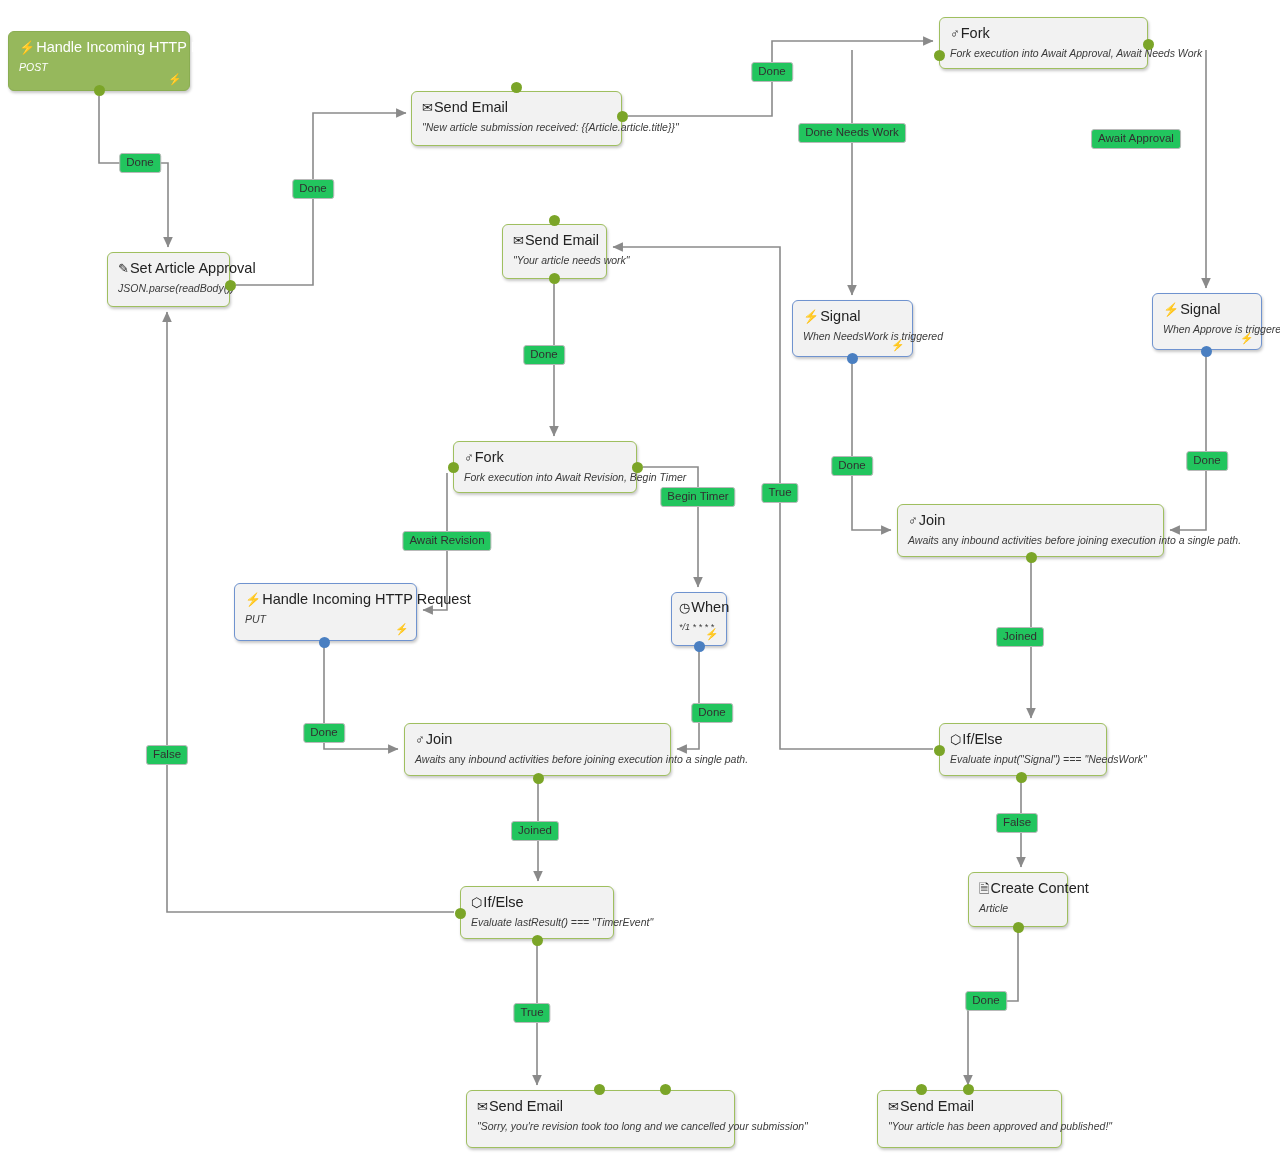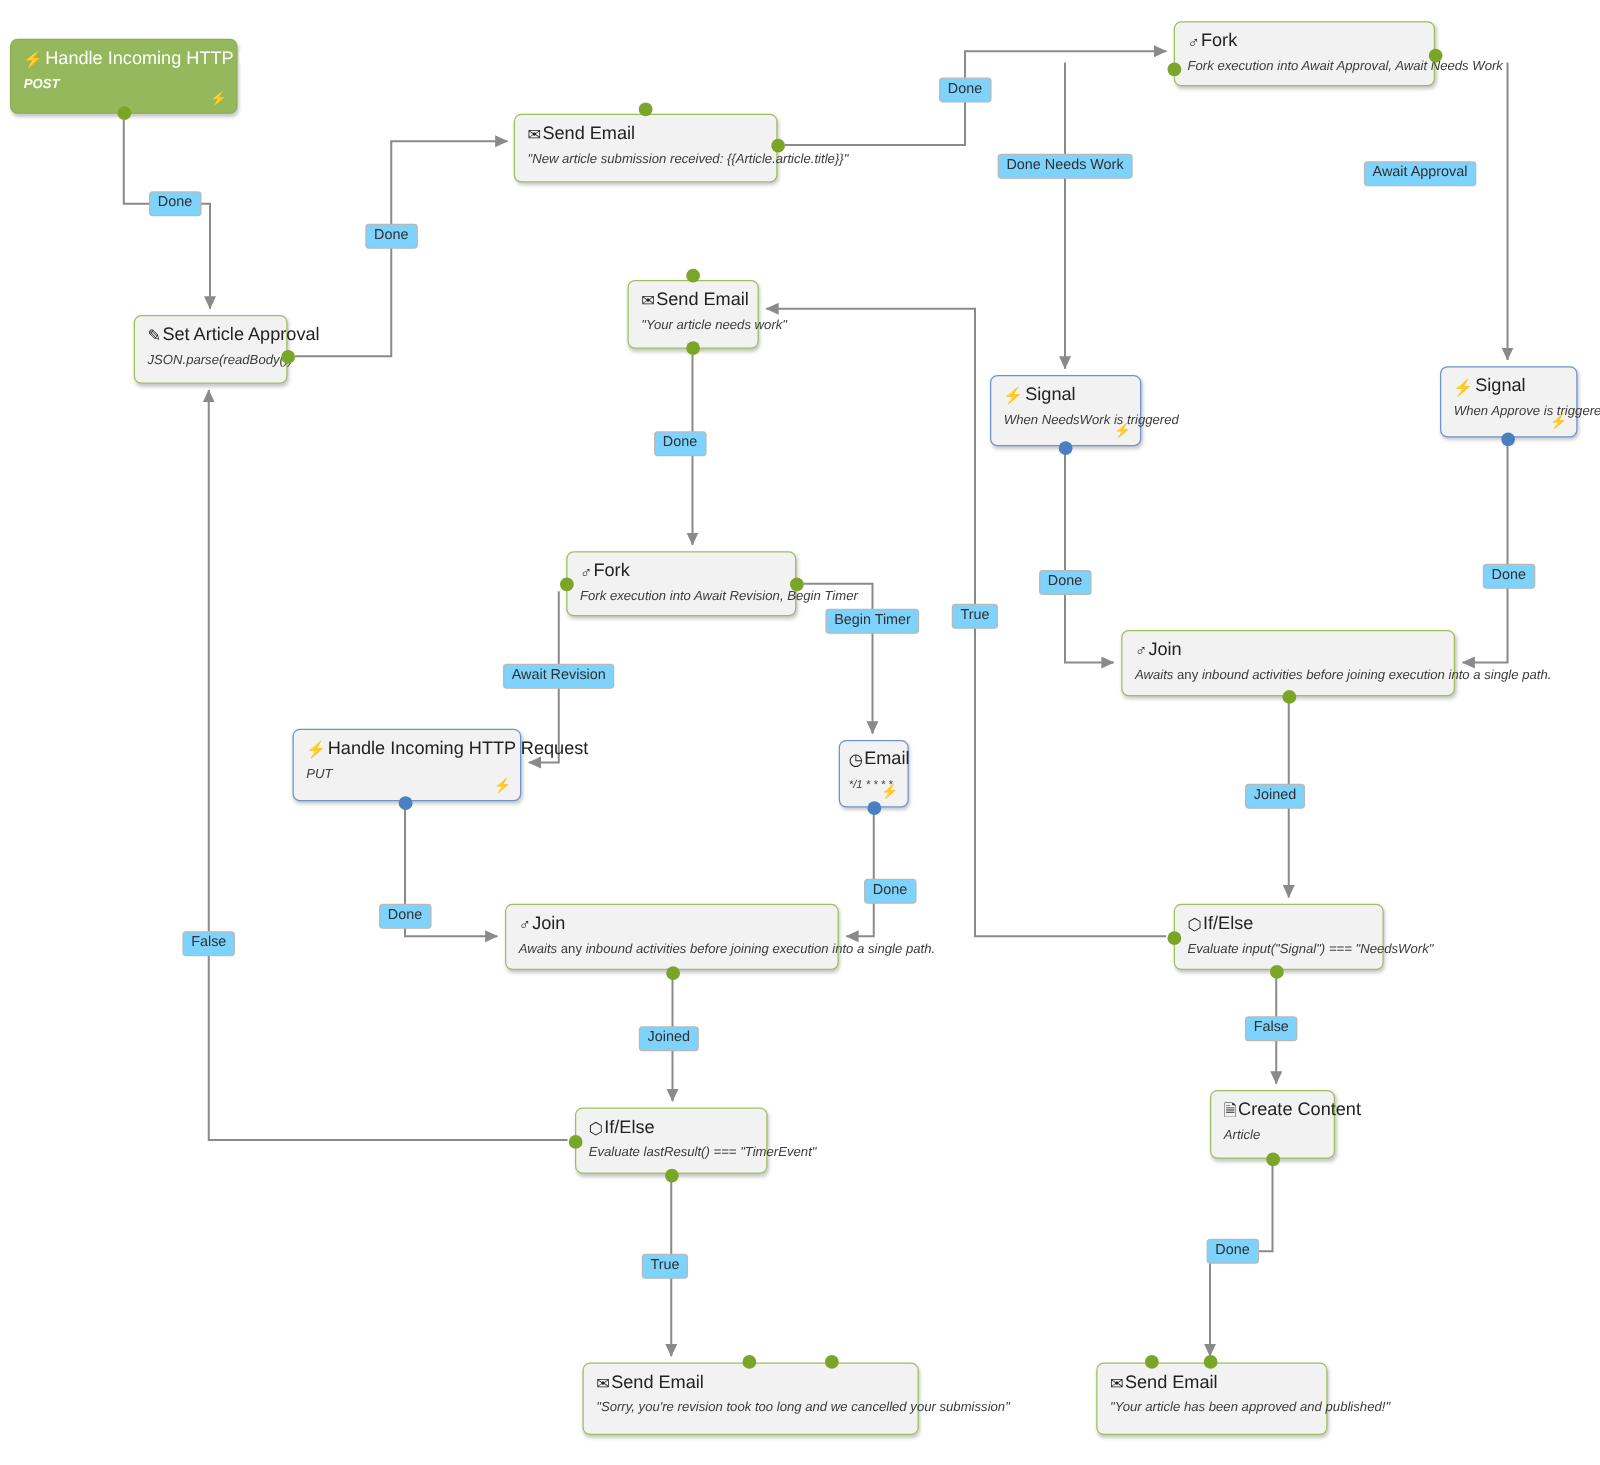--- a/index.html
+++ b/index.html
@@ -59,40 +59,40 @@
     font-size: 11px;
     color: #111;
     line-height: 11px;
   }
   
   .node.start {
     background: #96b85c;
     border-color: #8aad52;
   }
   .node.start .title { color: #ffffff; }
-  .node.start .subtitle { color: #ffffff; font-weight: bold; }
+  .node.start .subtitle { color: #ffffff; }
   .node.start .corner { color: #ffffff; }
   
   .node.blocking {
     border-color: #6f93cf;
     background: #f2f2f2;
   }
   
   .port {
     position: absolute;
     width: 11px; height: 11px;
     border-radius: 50%;
     background: #7ba528;
     box-shadow: 0 0 0 0 rgba(0,0,0,0);
   }
   .port.blue { background: #4a7fc1; }
   
   .elabel {
     position: absolute;
-    background: #7dd3fc;
+    background: #22c55e;
     border: 1px solid #b9b9b9;
     border-radius: 3px;
     font-size: 11.5px;
     color: #303030;
     line-height: 13px;
     padding: 2px 6px 3px 6px;
     white-space: nowrap;
     transform: translate(-50%, -50%);
   }
 </style>
@@ -253,21 +253,21 @@
       <span class="glyph">♂</span>
       <span>Join</span>
     </div>
     <div class="subtitle">Awaits <b>any</b> inbound activities before joining execution into a single path.</div>
   </div>
   <div class="port" style="left:1025.5px; top:551.5px;"></div>
 
   <div class="node blocking" style="left:671px; top:592px; width:56px; height:54px; padding:6px 6px 6px 7px;">
     <div class="title">
       <span class="glyph">◷</span>
-      <span>Email</span>
+      <span>When</span>
     </div>
     <div class="subtitle" style="font-size:9px;">*/1 * * * *</div>
     <div class="corner">⚡</div>
   </div>
   <div class="port blue" style="left:693.5px; top:640.5px;"></div>
 
   <div class="node blocking" style="left:234px; top:583px; width:183px; height:58px;">
     <div class="title">
       <span class="glyph">⚡</span>
       <span>Handle Incoming HTTP Request</span>

